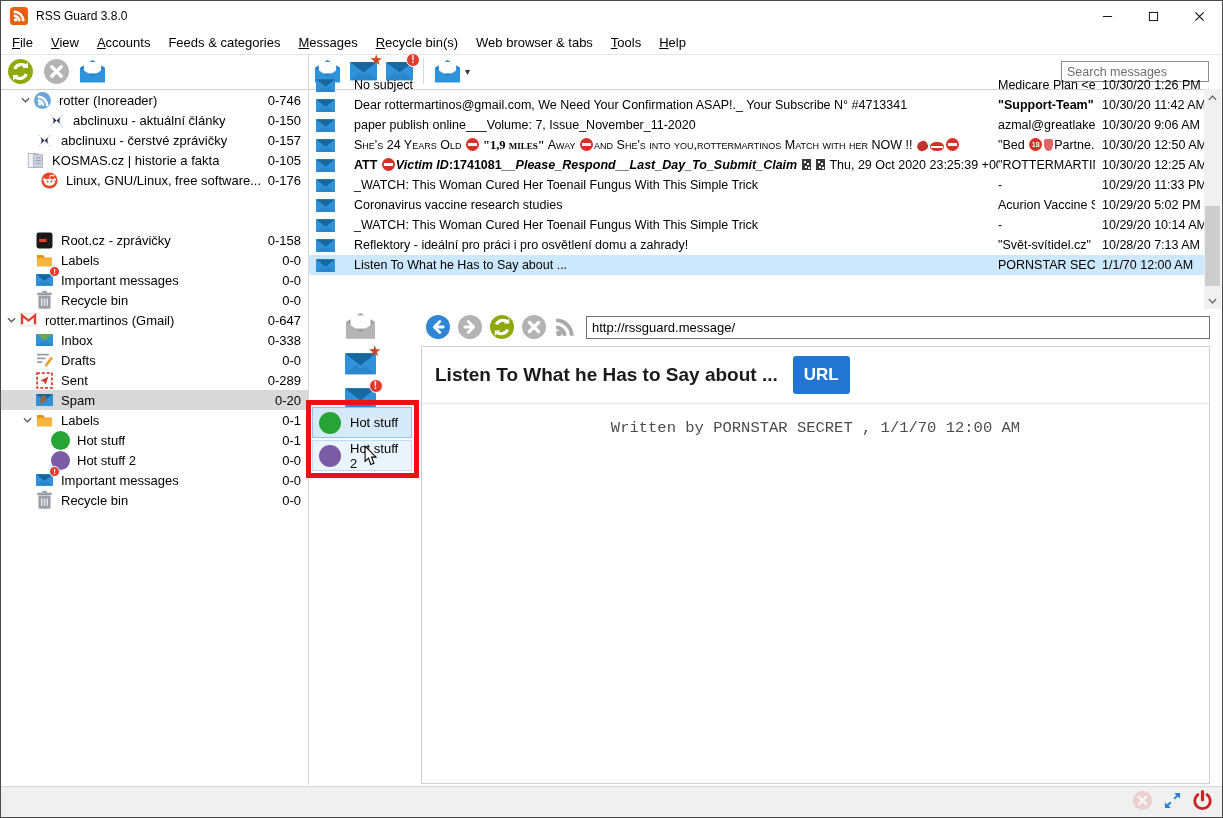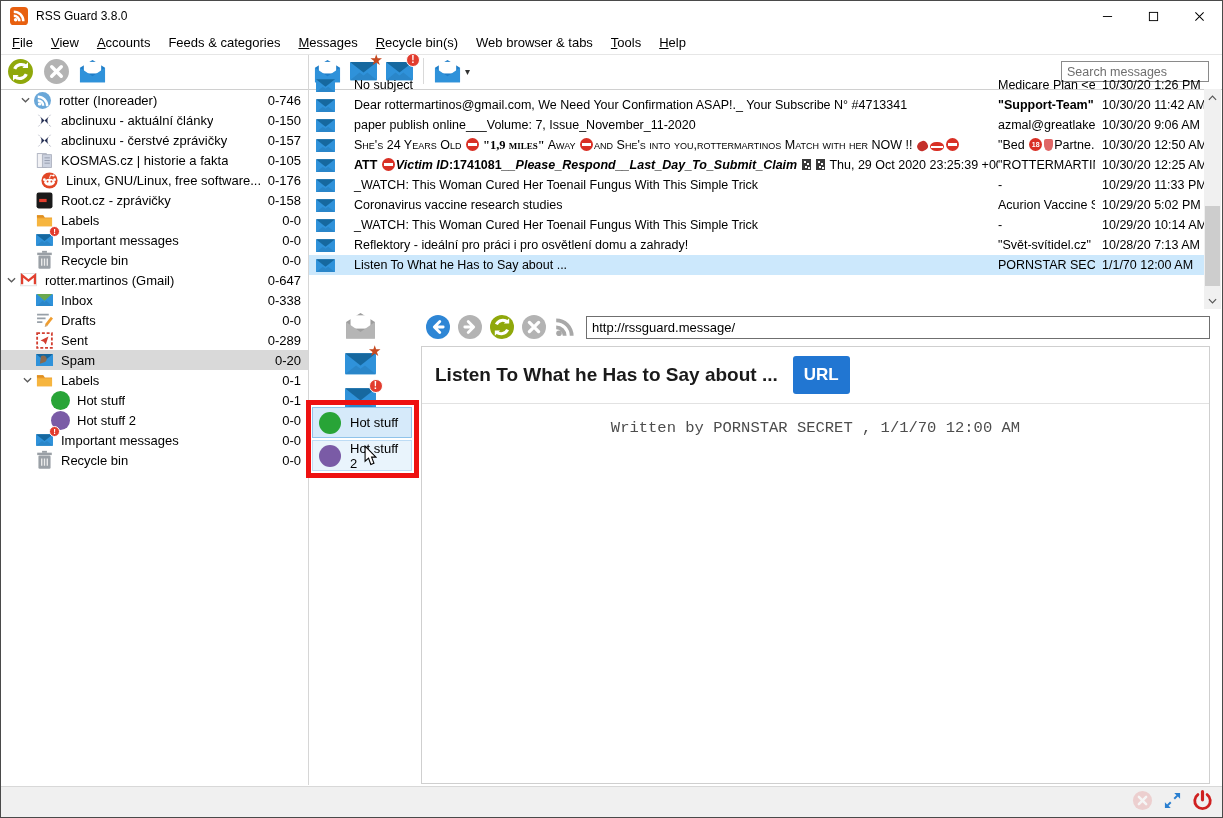--- a/index.html
+++ b/index.html
@@ -239,21 +239,21 @@
           <svg viewBox="0 0 18 18">
             <circle cx="9" cy="9" r="9" fill="#6aa7d8"></circle>
             <circle cx="5.9" cy="12.6" r="1.8" fill="#fff"></circle>
             <path d="M4 7.6a7 7 0 0 1 7 7H8.4A4.4 4.4 0 0 0 4 10.2z" fill="#fff"></path>
             <path d="M4 3.7A11.3 11.3 0 0 1 15.3 15h-2.6A8.7 8.7 0 0 0 4 6.3z" fill="#fff"></path>
           </svg>
         </span>
         <span class="tree-label">rotter (Inoreader)</span>
         <span class="tree-count">0-746</span>
       </div>
-      <div class="tree-row" style="padding-left: 19px;">
+      <div class="tree-row" style="padding-left: 31px;">
         <span class="tree-chevron"></span>
         <span class="tree-icon">
           <svg viewBox="0 0 16 16">
             <path d="M1.5 2C6.5 5 6.5 11 1.5 14L8 8z" fill="#232d52"></path>
             <path d="M14.5 2C9.5 5 9.5 11 14.5 14L8 8z" fill="#232d52"></path>
           </svg>
         </span>
         <span class="tree-label">abclinuxu - aktuální články</span>
         <span class="tree-count">0-150</span>
       </div>
@@ -261,21 +261,21 @@
         <span class="tree-chevron"></span>
         <span class="tree-icon">
           <svg viewBox="0 0 16 16">
             <path d="M1.5 2C6.5 5 6.5 11 1.5 14L8 8z" fill="#232d52"></path>
             <path d="M14.5 2C9.5 5 9.5 11 14.5 14L8 8z" fill="#232d52"></path>
           </svg>
         </span>
         <span class="tree-label">abclinuxu - čerstvé zprávičky</span>
         <span class="tree-count">0-157</span>
       </div>
-      <div class="tree-row" style="padding-left: 19px;">
+      <div class="tree-row" style="padding-left: 10px;">
         <span class="tree-chevron"></span>
         <span class="tree-icon">
           <svg viewBox="0 0 16 16">
             <rect x="1.2" y="1.5" width="8.5" height="13" fill="#f2f2f5" stroke="#a9aebc" stroke-width="0.8"></rect>
             <rect x="6" y="2.5" width="8.5" height="12" fill="#ccd2e0" stroke="#a9aebc" stroke-width="0.8"></rect>
             <path d="M8 5.5h5M8 8h5M8 10.5h5" stroke="#8f96a8" stroke-width="0.8"></path>
           </svg>
         </span>
         <span class="tree-label">KOSMAS.cz | historie a fakta</span>
         <span class="tree-count">0-105</span>
@@ -290,21 +290,21 @@
             <circle cx="12.8" cy="7.2" r="1.3" fill="#fff"></circle>
             <circle cx="6.2" cy="9" r="0.9" fill="#e24726"></circle>
             <circle cx="9.8" cy="9" r="0.9" fill="#e24726"></circle>
             <path d="M8 5.9l1-3.1 2.4.8" stroke="#fff" stroke-width="0.9" fill="none"></path>
             <circle cx="11.8" cy="3.3" r="1" fill="#fff"></circle>
           </svg>
         </span>
         <span class="tree-label">Linux, GNU/Linux, free software...</span>
         <span class="tree-count">0-176</span>
       </div>
-      <div class="tree-row" style="padding-left: 19px;">
+      <div class="tree-row" style="padding-left: 19px; margin-top: 40px;">
         <span class="tree-chevron"></span>
         <span class="tree-icon">
           <svg viewBox="0 0 16 16">
             <rect x="0.5" y="0.5" width="15" height="15" rx="2" fill="#1a1a1a"></rect>
             <rect x="3" y="6.5" width="7" height="3" fill="#e23e2e"></rect>
           </svg>
         </span>
         <span class="tree-label">Root.cz - zprávičky</span>
         <span class="tree-count">0-158</span>
       </div>

